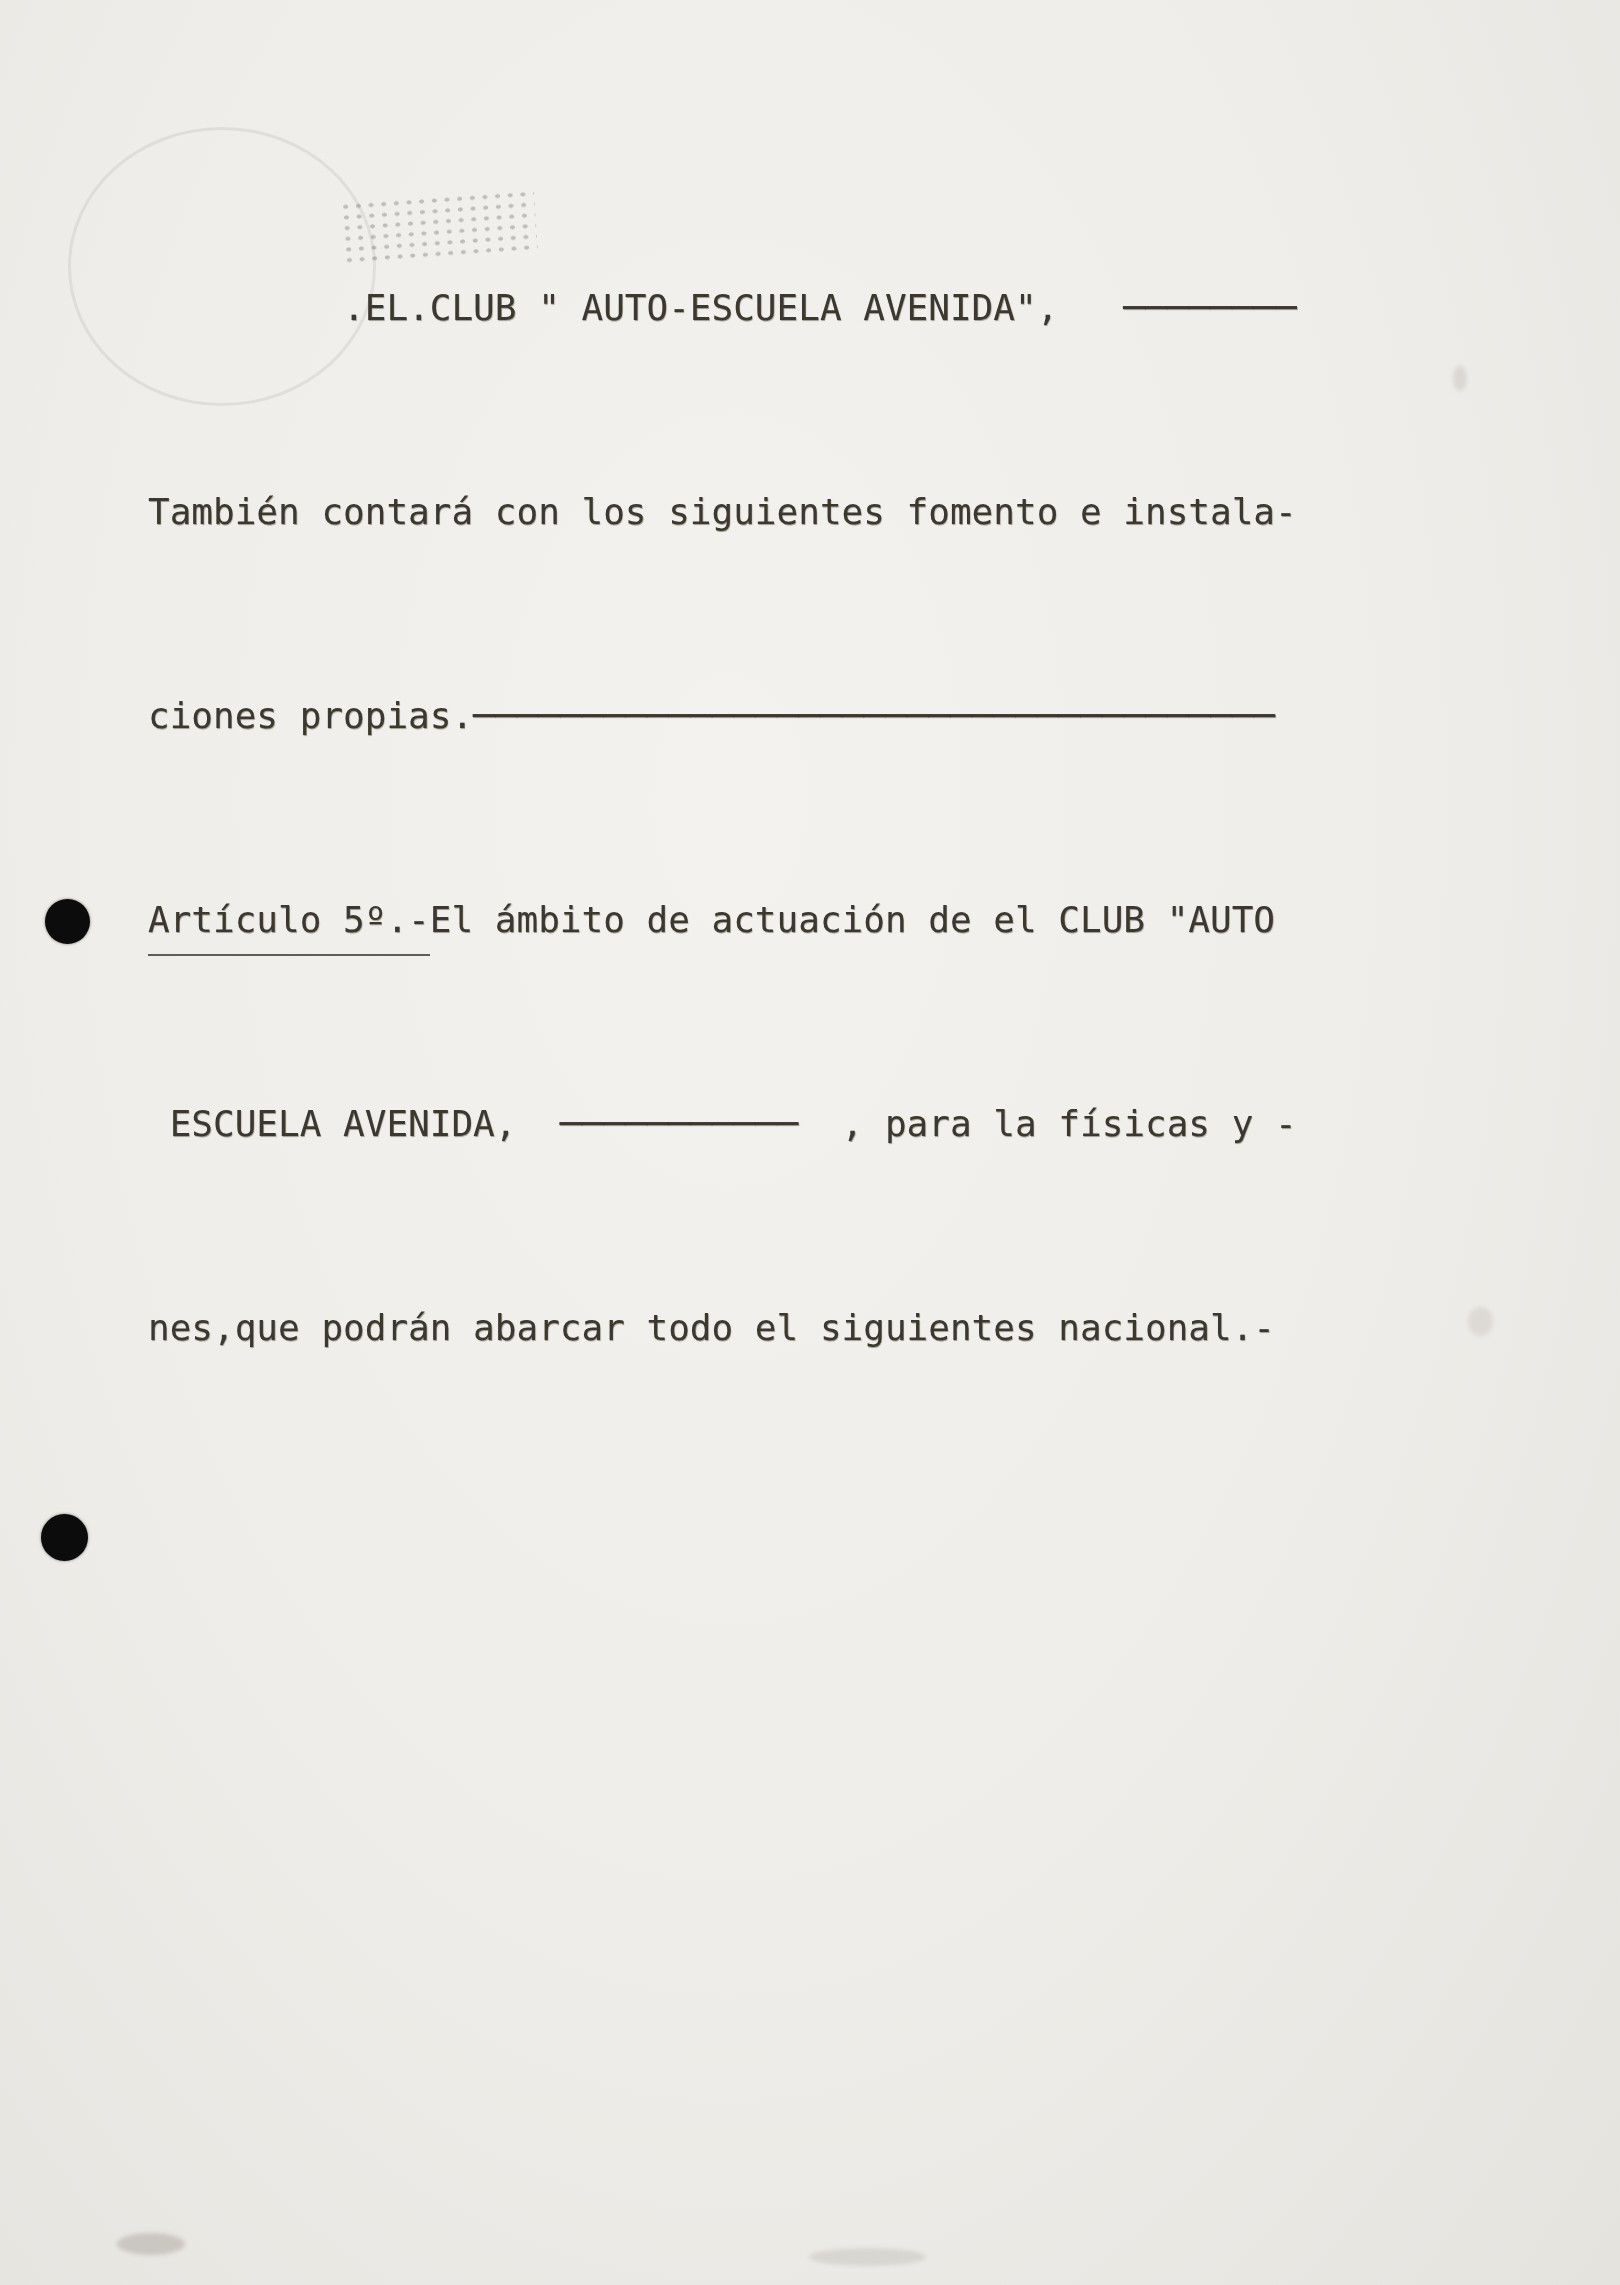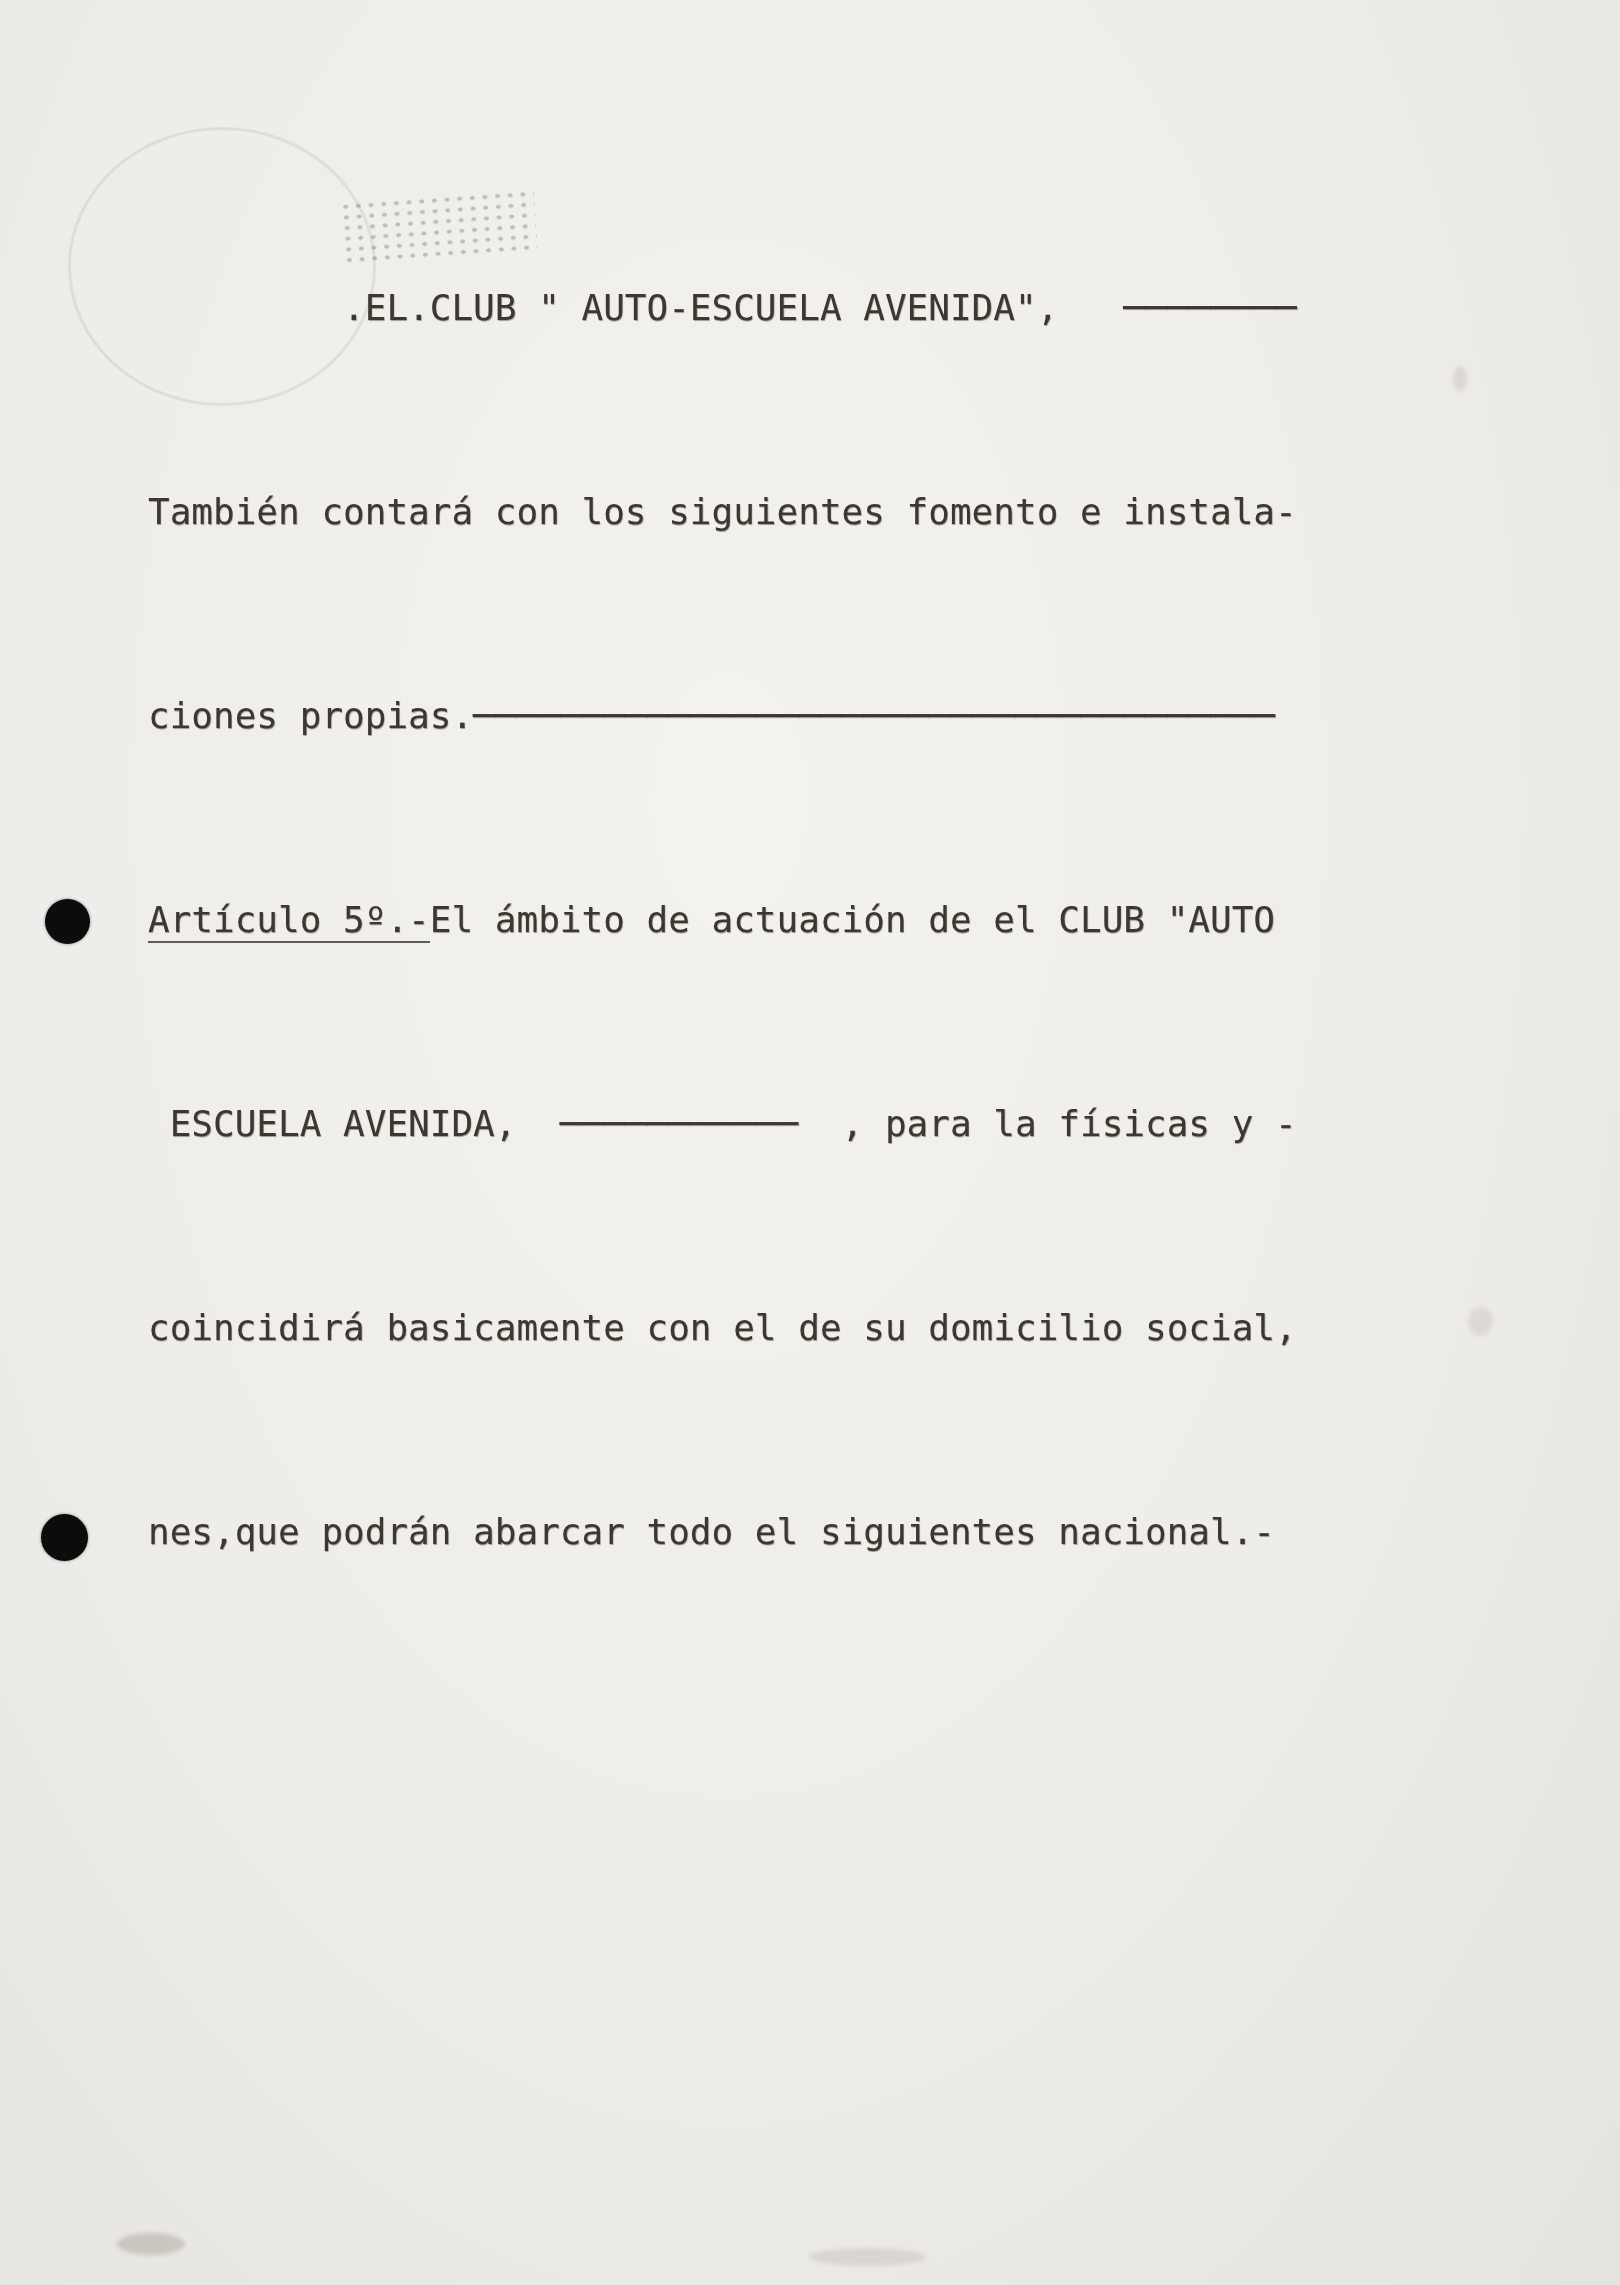--- a/index.html
+++ b/index.html
@@ -16,21 +16,21 @@
   .textblock {
     position: absolute;
     left: 148px; top: 138px;
     font-size: 36px;
     line-height: 68px;
     color: #3b382f;
     white-space: pre;
     text-shadow: 0.6px 0.8px 0.8px rgba(59,56,47,0.45);
   }
   .line { height: 68px; }
-  .u { border-bottom: 2.9px solid rgba(59,56,47,0.8); padding-bottom: 1px; }
+  .u { border-bottom: 2.9px solid rgba(59,56,47,0.8); padding-bottom: 14px; }
   .punch {
     position: absolute;
     background: #0c0c0c;
     border-radius: 50%;
     box-shadow: 0 0 2.9px rgba(0,0,0,0.5);
   }
   .punch-1 { left: 45px; top: 899px; width: 45px; height: 45px; }
   .punch-2 { left: 41px; top: 1514px; width: 47px; height: 47px; }
   .stamp-ring {
     position: absolute;
@@ -72,21 +72,20 @@
   <div class="smudge smudge-2"></div>
   <div class="smudge smudge-3"></div>
   <div class="smudge smudge-4"></div>
 
   <div class="textblock">
     <div class="line"><span class="u"></span><span>         .EL.CLUB " AUTO-ESCUELA AVENIDA",   ────────</span></div>
     <div class="line"><span class="u"></span><span>También contará con los siguientes fomento e instala-</span></div>
     <div class="line"><span class="u"></span><span>ciones propias.─────────────────────────────────────</span></div>
     <div class="line"><span class="u">Artículo 5º.-</span><span>El ámbito de actuación de el CLUB "AUTO</span></div>
     <div class="line"><span class="u"></span><span> ESCUELA AVENIDA,  ───────────  , para la físicas y -</span></div>
-    <div class="line"><span class="u"></span><span>coincidirá basicamente con el de su domicilio social,</span></div>
     <div class="line"><span class="u"></span><span>nes,que podrán abarcar todo el siguientes nacional.-</span></div>
     
     
     
     
     
     
     
     
     

